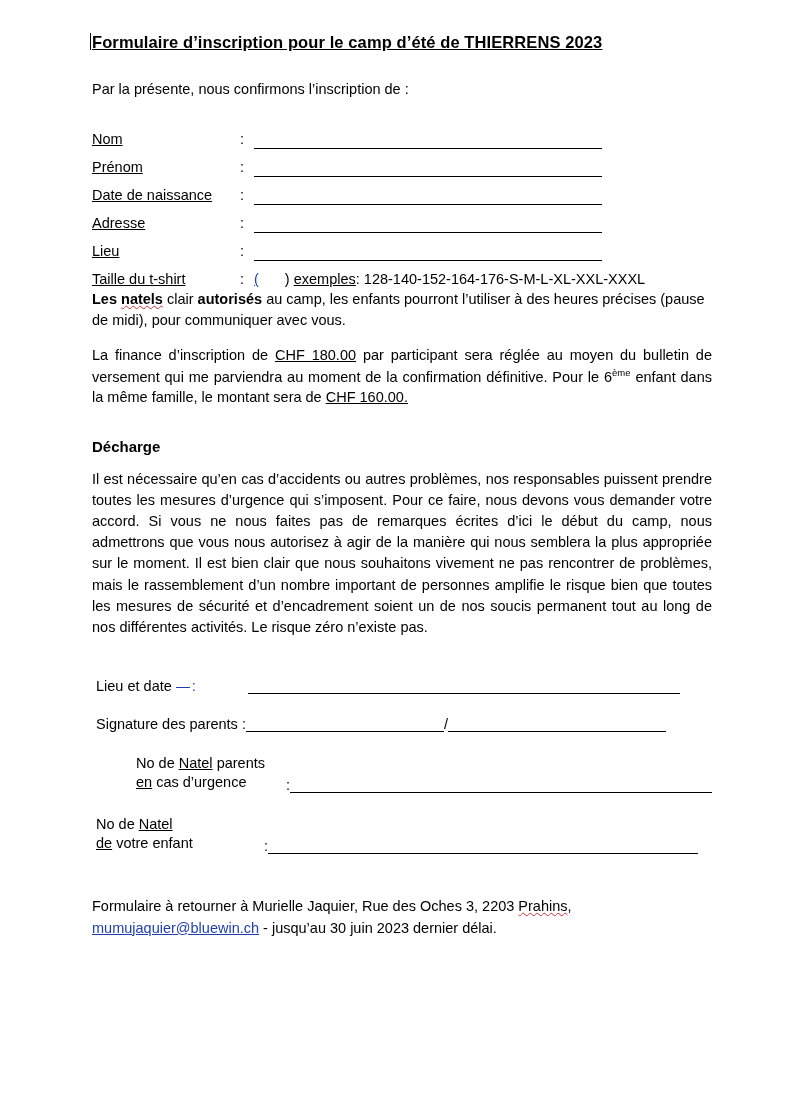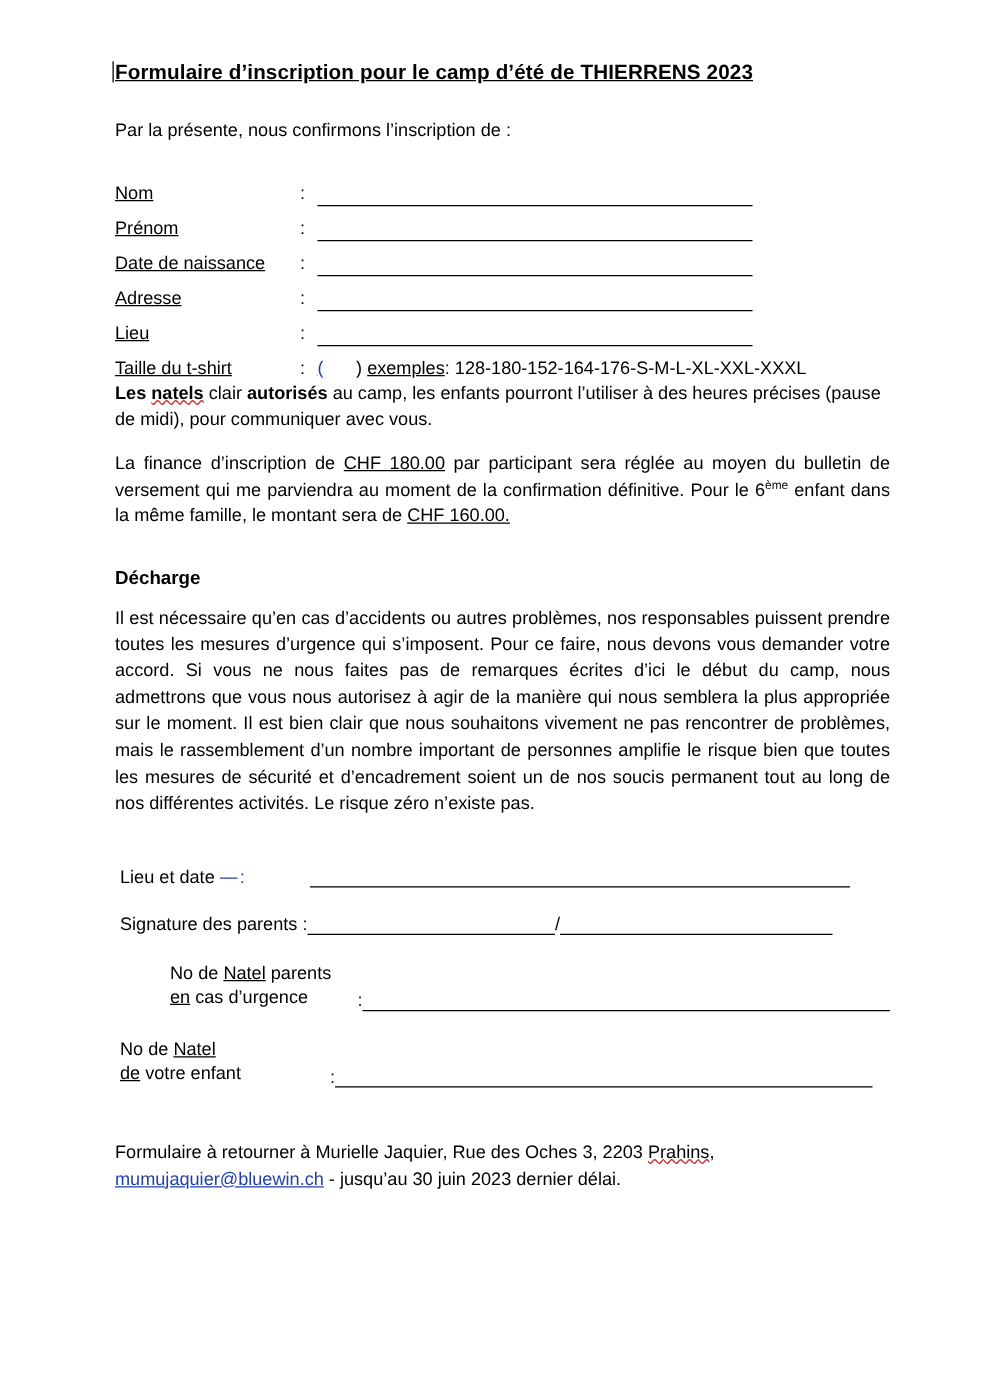--- a/index.html
+++ b/index.html
@@ -18,21 +18,21 @@
   .page {
     position: absolute;
     left: 0; top: 0;
     width: 790px;
     height: 1118px;
     background: #ffffff;
   }
   .content {
     position: absolute;
     left: 92px;
-    top: 48px;
+    top: 32px;
     width: 620px;
   }
 
   h1.doc-title {
     font-size: 16.5px;
     font-weight: bold;
     margin: 0 0 0 0;
     padding: 0;
     text-decoration: underline;
     letter-spacing: 0.1px;
@@ -226,21 +226,21 @@
         <td class="f-label"><span class="u">Lieu</span></td>
         <td class="f-colon">:</td>
         <td class="f-line"><span class="line sp-line"></span></td>
       </tr>
       <tr class="tshirt-row">
         <td class="f-label"><span class="u">Taille du t-shirt</span></td>
         <td class="f-colon">:</td>
         <td class="tshirt-line">
           <span class="blue">(</span><span class="paren-gap"></span><span>)</span>
           <span class="ex">exemples</span><span>:</span>
-          <span>128-180-152-164-176-S-M-L-XL-XXL-XXXL</span>
+          <span>128-140-152-164-176-S-M-L-XL-XXL-XXXL</span>
         </td>
       </tr>
     </tbody>
       </table>
 
     <p class="para block-natels">
       <span class="bold">Les</span>
       <span class="bold spell">natels</span>
       <span>clair</span>
       <span class="bold">autorisés</span>

